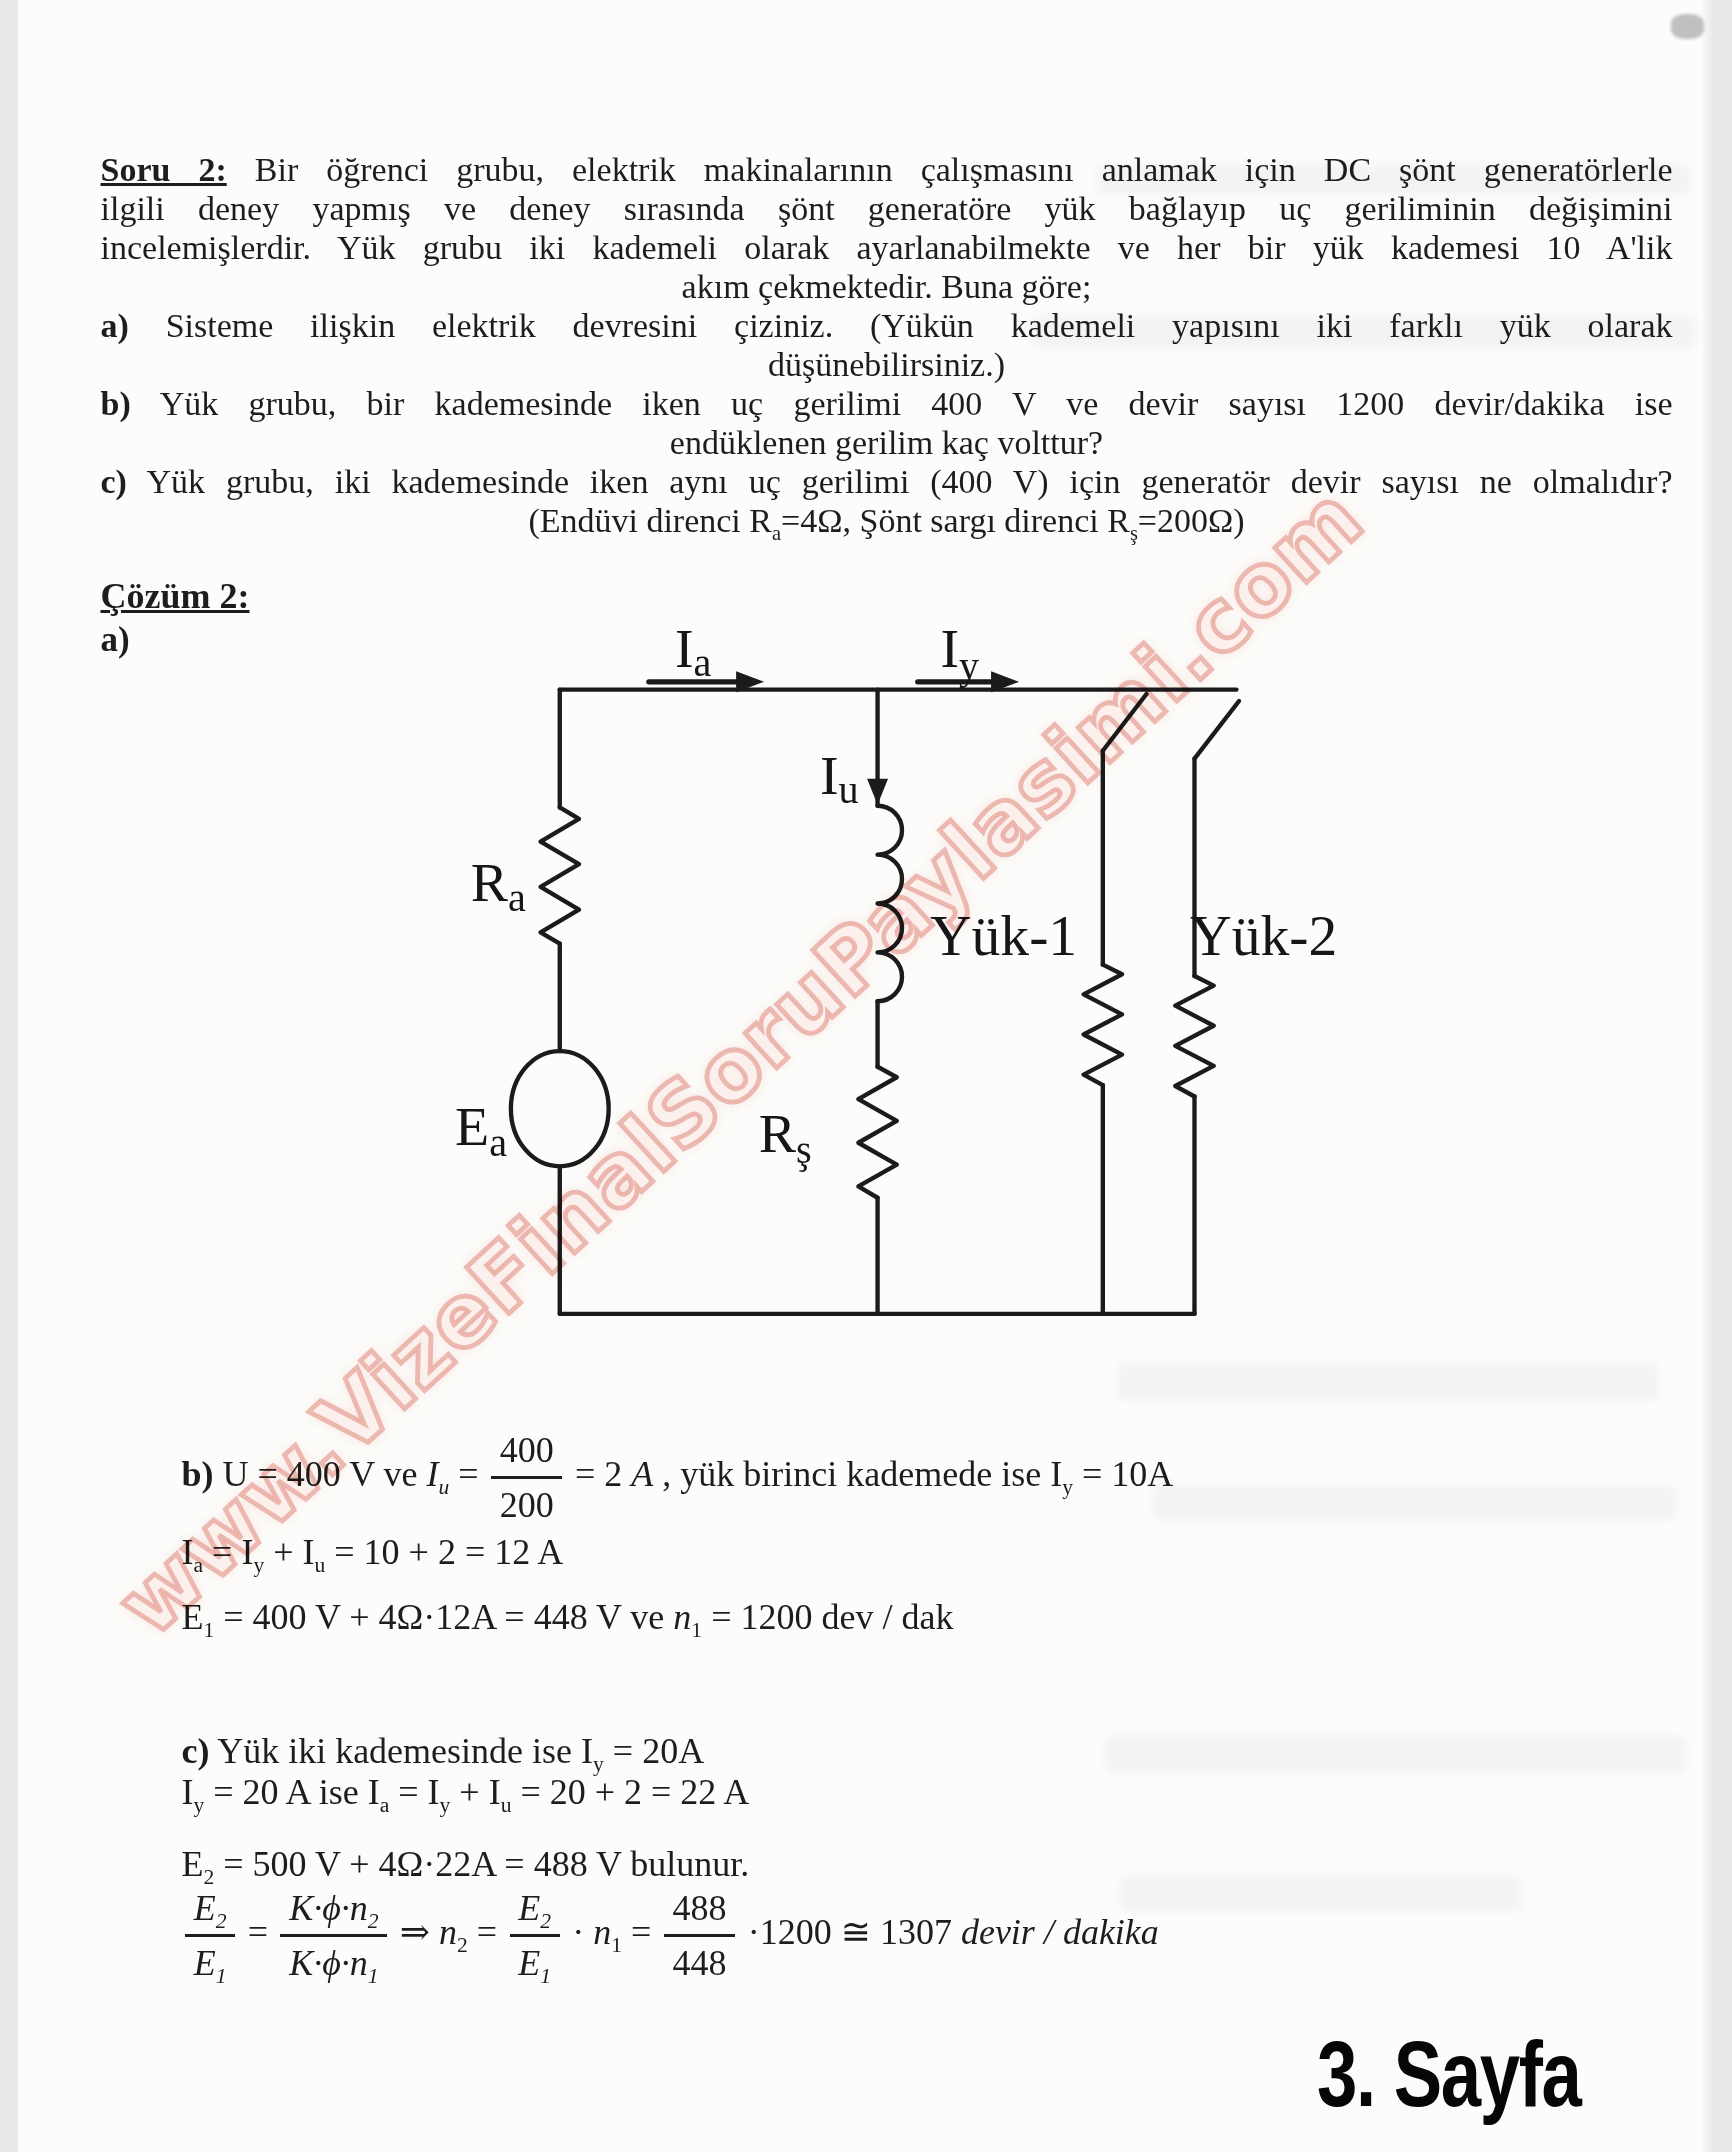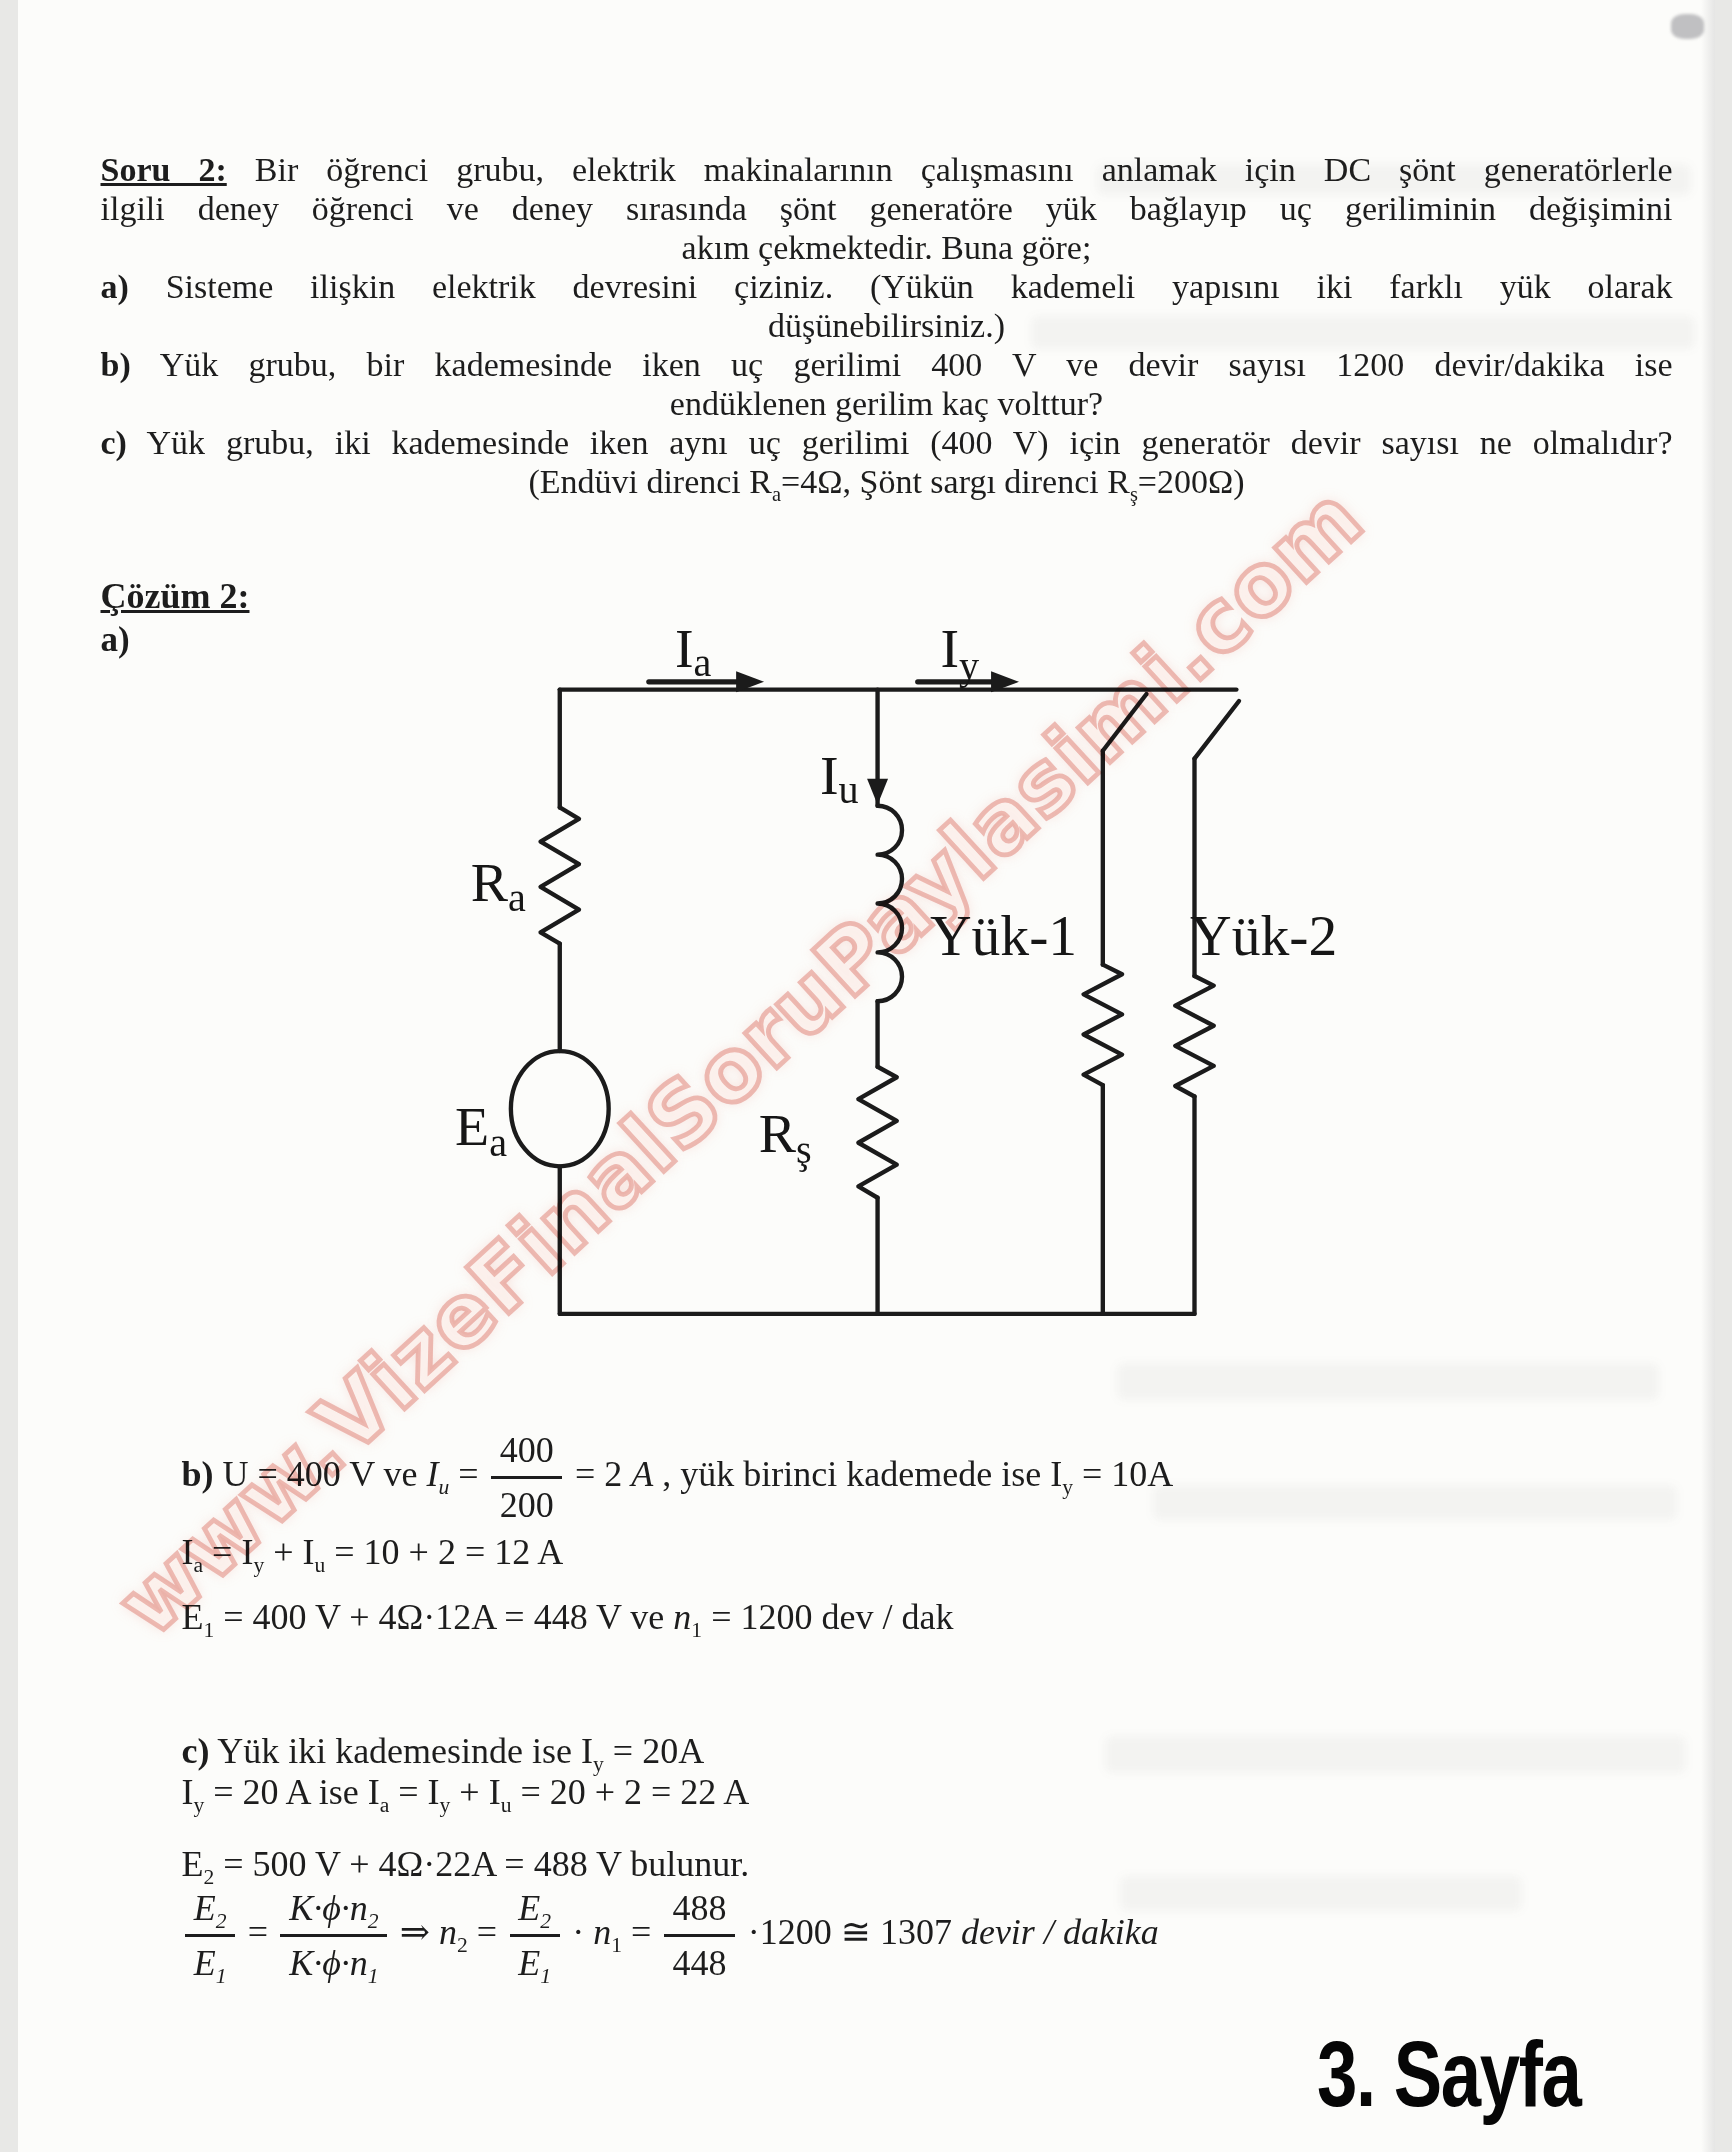--- a/index.html
+++ b/index.html
@@ -61,21 +61,22 @@
   <div class="corner-mark"></div>
   <div class="bleed" style="left:1079px;top:164px;width:594px;height:31px;"></div>
   <div class="bleed" style="left:1013px;top:316px;width:664px;height:33px;"></div>
   <div class="bleed" style="left:1099px;top:1363px;width:542px;height:37px;"></div>
   <div class="bleed" style="left:1135px;top:1485px;width:524px;height:35px;"></div>
   <div class="bleed" style="left:1087px;top:1736px;width:581px;height:37px;"></div>
   <div class="bleed" style="left:1102px;top:1876px;width:402px;height:35px;"></div>
 
   <section class="question">
     <div class="qline"><span class="qlead">Soru 2:</span><span> Bir öğrenci grubu, elektrik makinalarının çalışmasını anlamak için DC şönt generatörlerle</span></div>
-    <div class="qline">ilgili deney öğrenci ve deney sırasında şönt generatöre yük bağlayıp uç geriliminin değişimini</div>
+    <div class="qline">ilgili deney yapmış ve deney sırasında şönt generatöre yük bağlayıp uç geriliminin değişimini</div>
+    <div class="qline">incelemişlerdir. Yük grubu iki kademeli olarak ayarlanabilmekte ve her bir yük kademesi 10 A'lik</div>
     <div class="qline short">akım çekmektedir. Buna göre;</div>
     <div class="qline"><span class="plead">a)</span><span> Sisteme ilişkin elektrik devresini çiziniz. (Yükün kademeli yapısını iki farklı yük olarak</span></div>
     <div class="qline short">düşünebilirsiniz.)</div>
     <div class="qline"><span class="plead">b)</span><span> Yük grubu, bir kademesinde iken uç gerilimi 400 V ve devir sayısı 1200 devir/dakika ise</span></div>
     <div class="qline short">endüklenen gerilim kaç volttur?</div>
     <div class="qline"><span class="plead">c)</span><span> Yük grubu, iki kademesinde iken aynı uç gerilimi (400 V) için generatör devir sayısı ne olmalıdır?</span></div>
     <div class="qline short"><span>(Endüvi direnci R</span><sub>a</sub><span>=4Ω, Şönt sargı direnci R</span><sub>ş</sub><span>=200Ω)</span></div>
   </section>
 
   <div class="sol-heading">Çözüm 2:</div>

